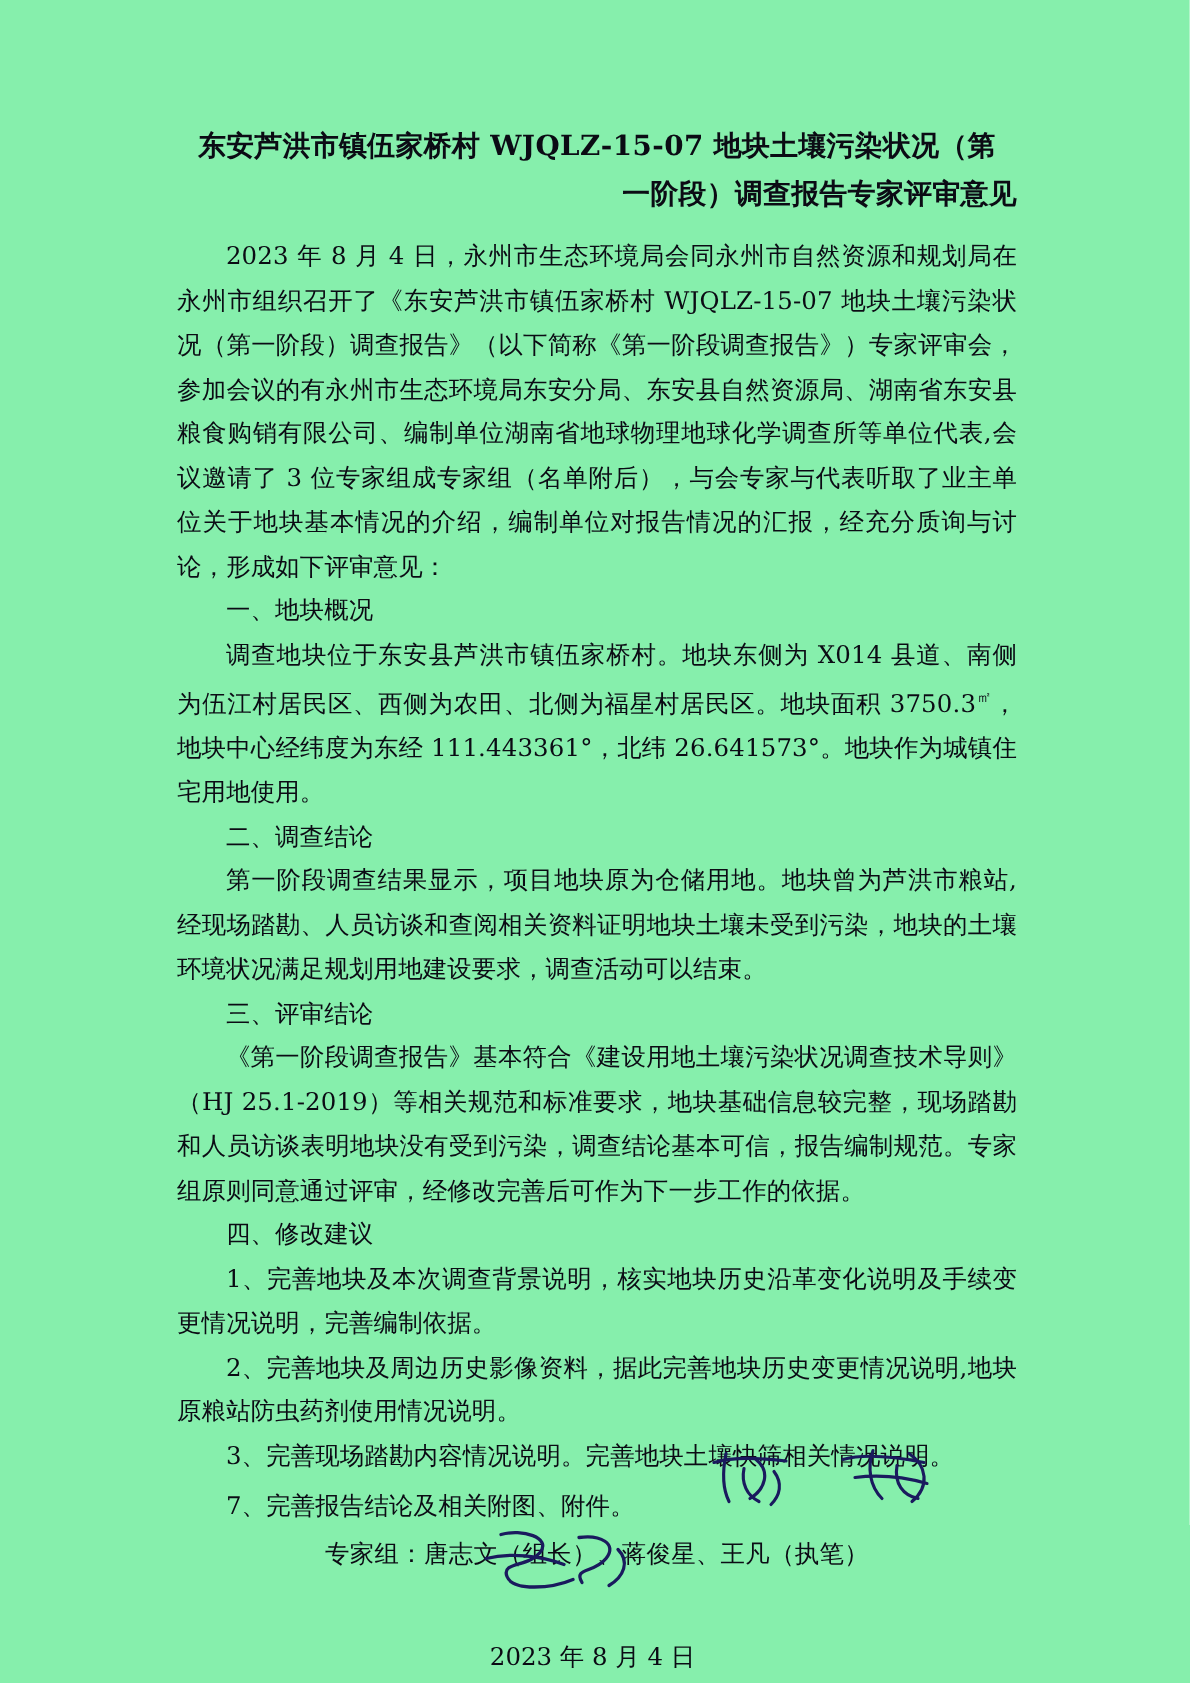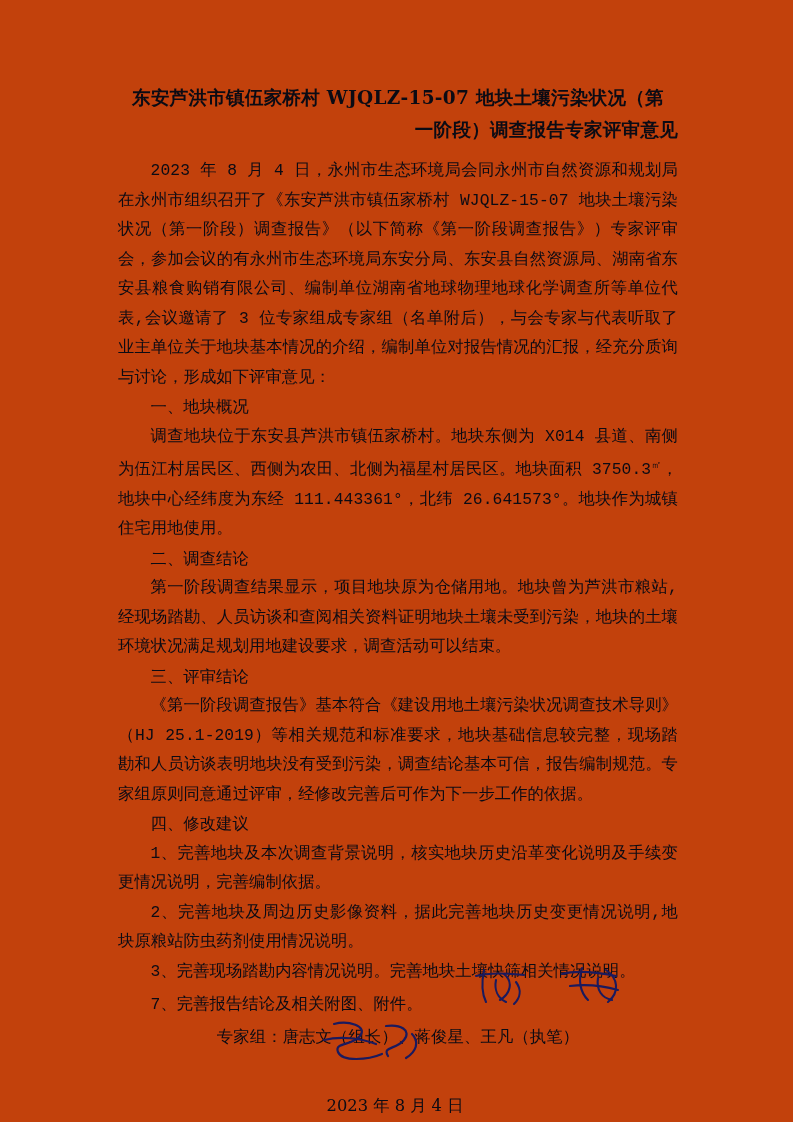--- a/index.html
+++ b/index.html
@@ -13,21 +13,21 @@
     font-family: "DejaVu Serif", "Liberation Serif", serif;
     color: #0b0b14;
     position: relative;
     overflow: hidden;
   }
   .page {
     position: absolute;
     left: 0; top: 0;
     width: 793px;
     height: 1122px;
-    background: #c2410c;
+    background: #86efac;
   }
   .doc {
     position: absolute;
     left: 118px;
     top: 82px;
     width: 560px;
   }
   .title {
     font-size: 18.5px;
     font-weight: bold;
@@ -44,21 +44,20 @@
   p.para {
     font-size: 16.3px;
     line-height: 29.5px;
     margin: 0;
     text-align: justify;
     text-justify: inter-ideograph;
     letter-spacing: 0.1px;
   }
   p.indent {
     text-indent: 2em;
-    font-family: Liberation Mono, monospace;
   }
   .heading {
     text-indent: 2em;
   }
   .sup {
     font-size: 10px;
     vertical-align: super;
   }
   .signature-block {
     position: relative;

